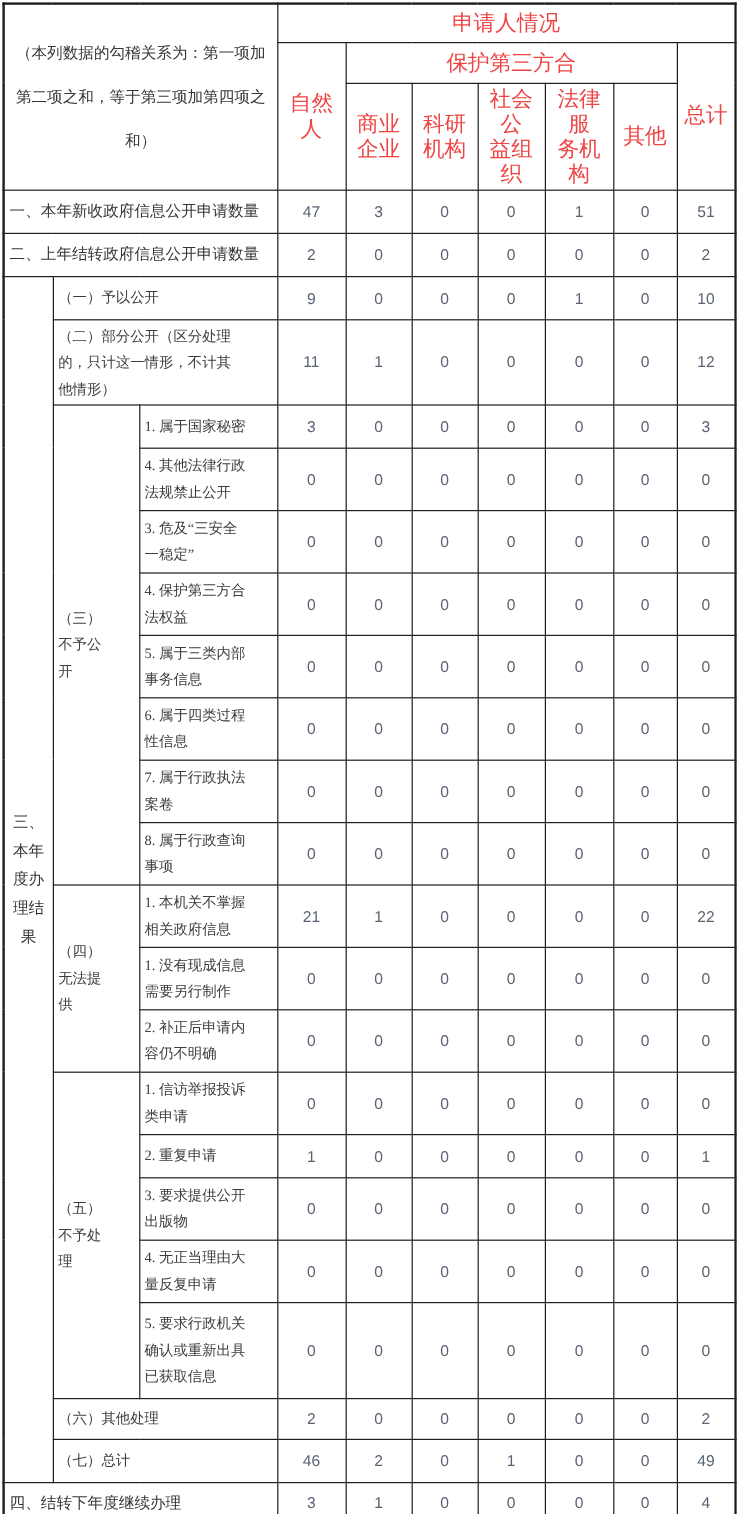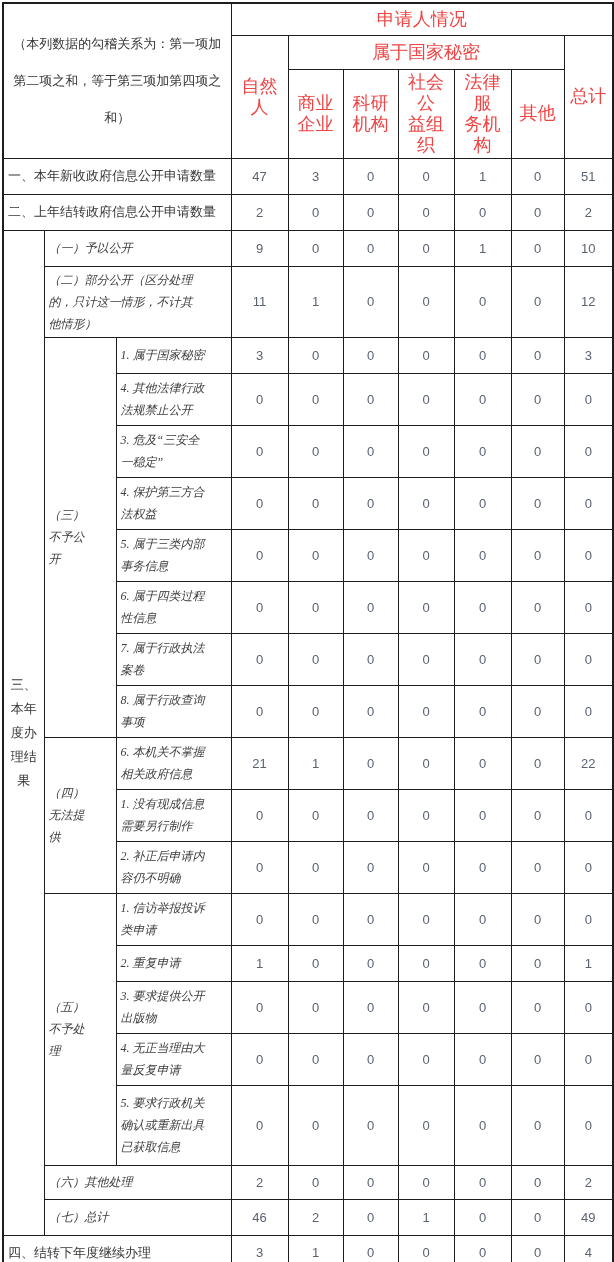--- a/index.html
+++ b/index.html
@@ -59,21 +59,20 @@
     font-family: "Liberation Serif", serif;
     font-size: 13px;
     color: #363636;
     text-align: center;
     line-height: 24px;
     padding: 2px 1px;
   }
   
   .sub {
     font-family: "Liberation Serif", serif;
-    font-style: italic;
     font-size: 12px;
     color: #3d3d3d;
     text-align: left;
     padding-left: 7px;
     line-height: 22px;
   }
   .grp {
     line-height: 22px;
     padding-left: 8px;
   }
@@ -112,21 +111,21 @@
     <tbody>
 
       <tr class="h32">
         <td class="note" colspan="3" rowspan="3">（本列数据的勾稽关系为：第一项加
 第二项之和，等于第三项加第四项之
 和）</td>
         <td class="hdr" colspan="7">申请人情况</td>
       </tr>
       <tr class="h34">
         <td class="hdr" rowspan="2">自然人</td>
-        <td class="hdr" colspan="5">属于国家秘密</td>
+        <td class="hdr" colspan="5">保护第三方合</td>
         <td class="hdr" rowspan="2">总计</td>
       </tr>
       <tr class="hd3">
         <td class="hdr">商业
 企业</td>
         <td class="hdr">科研
 机构</td>
         <td class="hdr">社会公
 益组织</td>
         <td class="hdr">法律服
@@ -271,21 +270,21 @@
           <td class="num">0</td>
           <td class="num">0</td>
           <td class="num">0</td>
           <td class="num">0</td>
         </tr>
 
       <tr class="h52">
         <td class="sub grp" rowspan="3">（四）
 无法提
 供</td>
-        <td class="sub">6. 本机关不掌握
+        <td class="sub">1. 本机关不掌握
 相关政府信息</td>
       <td class="num">21</td>
           <td class="num">1</td>
           <td class="num">0</td>
           <td class="num">0</td>
           <td class="num">0</td>
           <td class="num">0</td>
           <td class="num">22</td>
         </tr>
       <tr class="h52">

